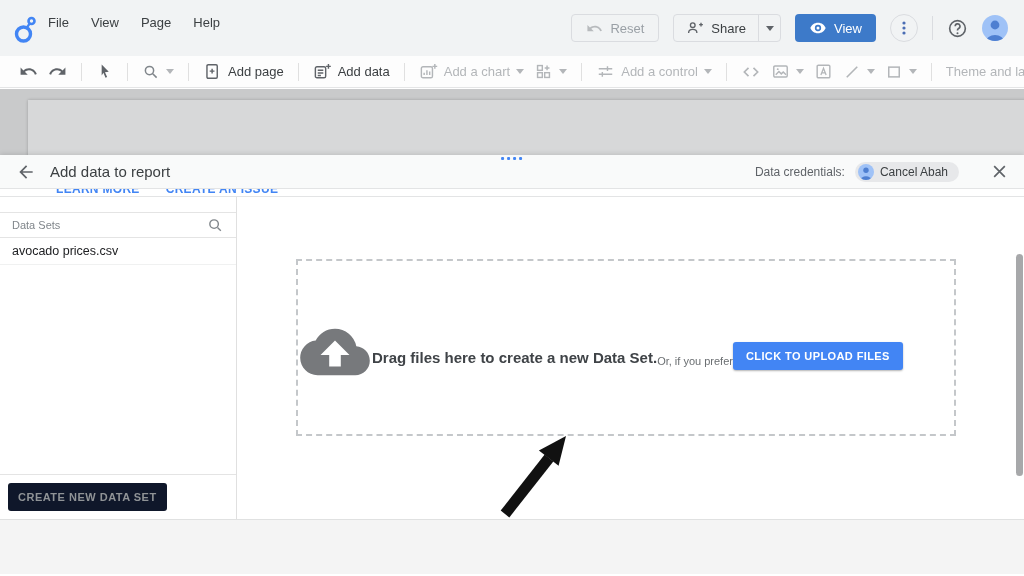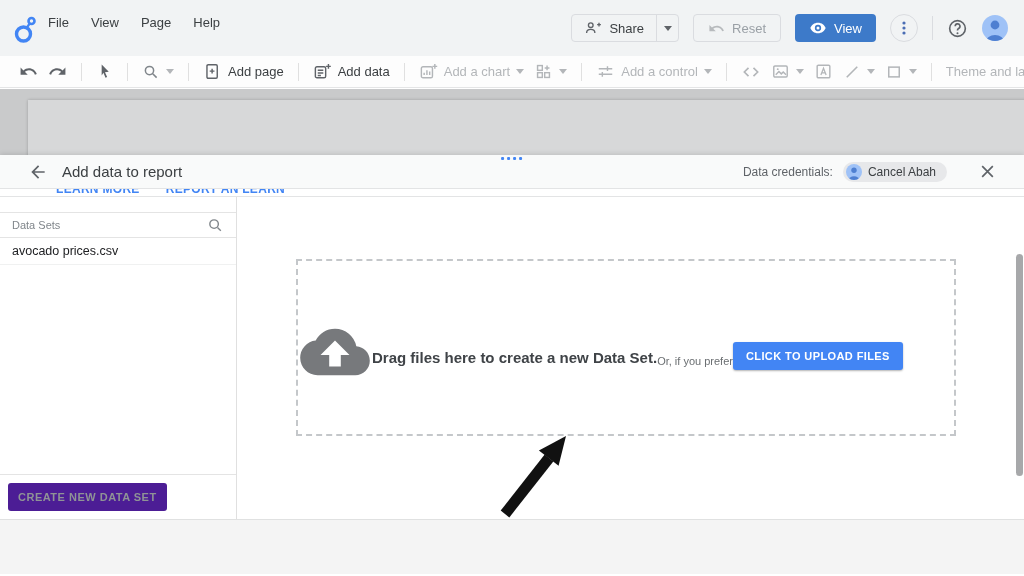--- a/index.html
+++ b/index.html
@@ -36,42 +36,42 @@
   .ic { flex:none; display:block; }
 
   
   .canvas { position:absolute; top:89px; left:0; right:0; bottom:0; background:#c9cacb; }
   .page { position:absolute; left:28px; top:11px; right:-4px; bottom:0; background:#d7d8d9; box-shadow:0 0 3px rgba(0,0,0,.22); }
 
   
   .dialog { position:absolute; top:155px; left:0; width:1024px; height:421px; background:#fff; box-shadow:0 -1px 5px rgba(0,0,0,.12); }
   .loading-dots { position:absolute; top:2px; left:50%; transform:translateX(-52%); display:flex; gap:3px; }
   .loading-dots i { width:3px; height:3px; background:#4285f4; border-radius:1px; }
-  .dlg-header { height:34px; background:#f9fafa; border-bottom:1px solid #e3e4e5; display:flex; align-items:center; padding:0 28px; gap:14px; }
+  .dlg-header { height:34px; background:#f9fafa; border-bottom:1px solid #e3e4e5; display:flex; align-items:center; padding:0 16px; gap:14px; }
   .dlg-title { font-size:15px; color:#3c4043; }
   .dlg-right { margin-left:auto; display:flex; align-items:center; gap:10px; }
   .cred-label { font-size:12px; color:#5f6368; }
   .cred-pill { display:flex; align-items:center; gap:6px; background:#e7e8ea; border-radius:11px; padding:2px 11px 2px 3px; cursor:pointer; }
   .cred-pill .mini-avatar { width:16px; height:16px; border-radius:50%; overflow:hidden; background:#9fc2f7; }
   .cred-name { font-size:12px; color:#3c4043; }
   .icon-btn { background:none; border:none; cursor:pointer; display:flex; align-items:center; justify-content:center; padding:0; }
   .dlg-close { margin-left:22px; }
 
   .links-strip { height:8px; overflow:hidden; border-bottom:1px solid #e3e4e5; }
   .links-inner { display:flex; gap:26px; padding-left:56px; transform:translateY(-8px); }
   .blue-link { font-size:12px; font-weight:700; color:#4285f4; letter-spacing:.3px; line-height:16px; cursor:pointer; white-space:nowrap; }
 
   .dlg-body { display:flex; height:322px; }
   .sidebar { width:237px; border-right:1px solid #e0e0e0; padding-top:15px; position:relative; background:#fff; flex:none; }
   .search-row { height:26px; border-top:1px solid #e4e4e4; border-bottom:1px solid #e4e4e4; display:flex; align-items:center; padding:0 12px; }
   .search-input { border:none; outline:none; background:transparent; font-size:11px; color:#3c4043; width:170px; font-family:inherit; }
   .search-input::placeholder { color:#80868b; }
   .dataset-item { height:27px; display:flex; align-items:center; padding:0 12px; font-size:12.5px; color:#202124; border-bottom:1px solid #f0f1f1; cursor:pointer; }
   .sidebar-bottom { position:absolute; bottom:0; left:0; right:0; border-top:1px solid #e4e4e4; padding:8px; }
-  .create-btn { background:#4c1d95; border:none; border-radius:3px; color:#8f9396; font-size:11px; font-weight:700; letter-spacing:.5px; padding:8px 10px; cursor:pointer; font-family:inherit; }
+  .create-btn { background:#0f172a; border:none; border-radius:3px; color:#8f9396; font-size:11px; font-weight:700; letter-spacing:.5px; padding:8px 10px; cursor:pointer; font-family:inherit; }
 
   .upload-main { flex:1; position:relative; background:#fff; }
   .dropzone { position:absolute; left:59px; top:62px; width:660px; height:177px; border:2px dashed #c4c7ca; display:flex; flex-direction:row; align-items:center; padding-top:8px; }
   .dz-heading { margin-top:12px; font-size:15px; font-weight:700; color:#3f4347; }
   .dz-sub { margin-top:18px; font-size:11px; color:#6a6e71;text-align:center; }
   .upload-btn { margin-top:9px; background:#4285f4; border:none; border-radius:3px; color:#fff; font-size:11px; font-weight:700; letter-spacing:.4px; padding:8px 13px; box-shadow:0 1px 2px rgba(0,0,0,.3); cursor:pointer; font-family:inherit; }
   .annotation { position:absolute; left:0; top:0; width:100%; height:100%; pointer-events:none; }
   .scroll-thumb { position:absolute; right:1px; top:57px; width:7px; height:222px; background:#a7a8aa; border-radius:3.5px; cursor:pointer; }
 
   .dlg-footer { height:55px; background:#f4f4f4; border-top:1px solid #e0e1e1; display:flex; align-items:center; justify-content:flex-end; gap:20px; padding-right:20px; }
@@ -93,38 +93,38 @@
       <div class="title-block">
         <nav class="menubar">
           <span>File</span>
           <span>View</span>
           <span>Page</span>
           <span>Help</span>
         </nav>
       </div>
     </div>
     <div class="topbar-right">
+      <div class="btn btn-reset">
+        <svg class="ic" width="17" height="17" viewBox="0 0 24 24" fill="#b7babd">
+            <path d="M12.5 8c-2.65 0-5.05.99-6.9 2.6L2 7v9h9l-3.62-3.62A8.45 8.45 0 0 1 12.5 10.5c3.54 0 6.55 2.31 7.6 5.5l2.37-.78C21.08 11.03 17.15 8 12.5 8z"></path>
+          </svg>
+        <span>Reset</span>
+      </div>
       <div class="btn btn-share">
         <div class="share-main">
           <svg class="ic" width="18" height="18" viewBox="0 0 24 24" fill="none" stroke="#5f6368" stroke-width="1.8">
             <circle cx="9" cy="8.2" r="3.1"></circle>
             <path d="M3.5 18.5c0-3 2.5-4.6 5.5-4.6s5.5 1.6 5.5 4.6"></path>
             <path d="M17.5 7.5h5M20 5v5"></path>
           </svg>
           <span>Share</span>
         </div>
         <div class="share-caret">
             <span class="caret"></span>
           </div>
-      </div>
-      <div class="btn btn-reset">
-        <svg class="ic" width="17" height="17" viewBox="0 0 24 24" fill="#b7babd">
-            <path d="M12.5 8c-2.65 0-5.05.99-6.9 2.6L2 7v9h9l-3.62-3.62A8.45 8.45 0 0 1 12.5 10.5c3.54 0 6.55 2.31 7.6 5.5l2.37-.78C21.08 11.03 17.15 8 12.5 8z"></path>
-          </svg>
-        <span>Reset</span>
       </div>
       <div class="btn btn-view">
         <svg class="ic" width="18" height="18" viewBox="0 0 24 24" fill="#fff">
             <path d="M12 5C7 5 3.3 8 1.8 12 3.3 16 7 19 12 19s8.7-3 10.2-7C20.7 8 17 5 12 5zm0 11.2a4.2 4.2 0 1 1 0-8.4 4.2 4.2 0 0 1 0 8.4zm0-2.2a2 2 0 1 0 0-4 2 2 0 0 0 0 4z"></path>
           </svg>
         <span>View</span>
       </div>
       <div class="btn-more">
         <svg class="ic" width="18" height="18" viewBox="0 0 18 18" fill="#4a6db4">
             <circle cx="9" cy="4" r="1.6"></circle>
@@ -289,21 +289,21 @@
           <svg width="17" height="17" viewBox="0 0 16 16" stroke="#5f6368" stroke-width="1.6">
               <path d="M3 3l10 10M13 3L3 13"></path>
             </svg>
         </button>
       </div>
     </div>
 
     <div class="links-strip">
       <div class="links-inner">
         <span class="blue-link">LEARN MORE</span>
-        <span class="blue-link">REPORT AN LEARN</span>
+        <span class="blue-link">CREATE AN ISSUE</span>
       </div>
     </div>
 
     <div class="dlg-body">
       <aside class="sidebar">
         <div class="search-row">
           <input class="search-input" type="text" placeholder="Data Sets" style="">
           <svg width="17" height="17" viewBox="0 0 24 24" fill="none" stroke="#80868b" stroke-width="2" style="margin-left:auto;cursor:pointer">
               <circle cx="10" cy="10" r="6"></circle>
               <path d="M14.8 14.8L19.5 19.5"></path>

